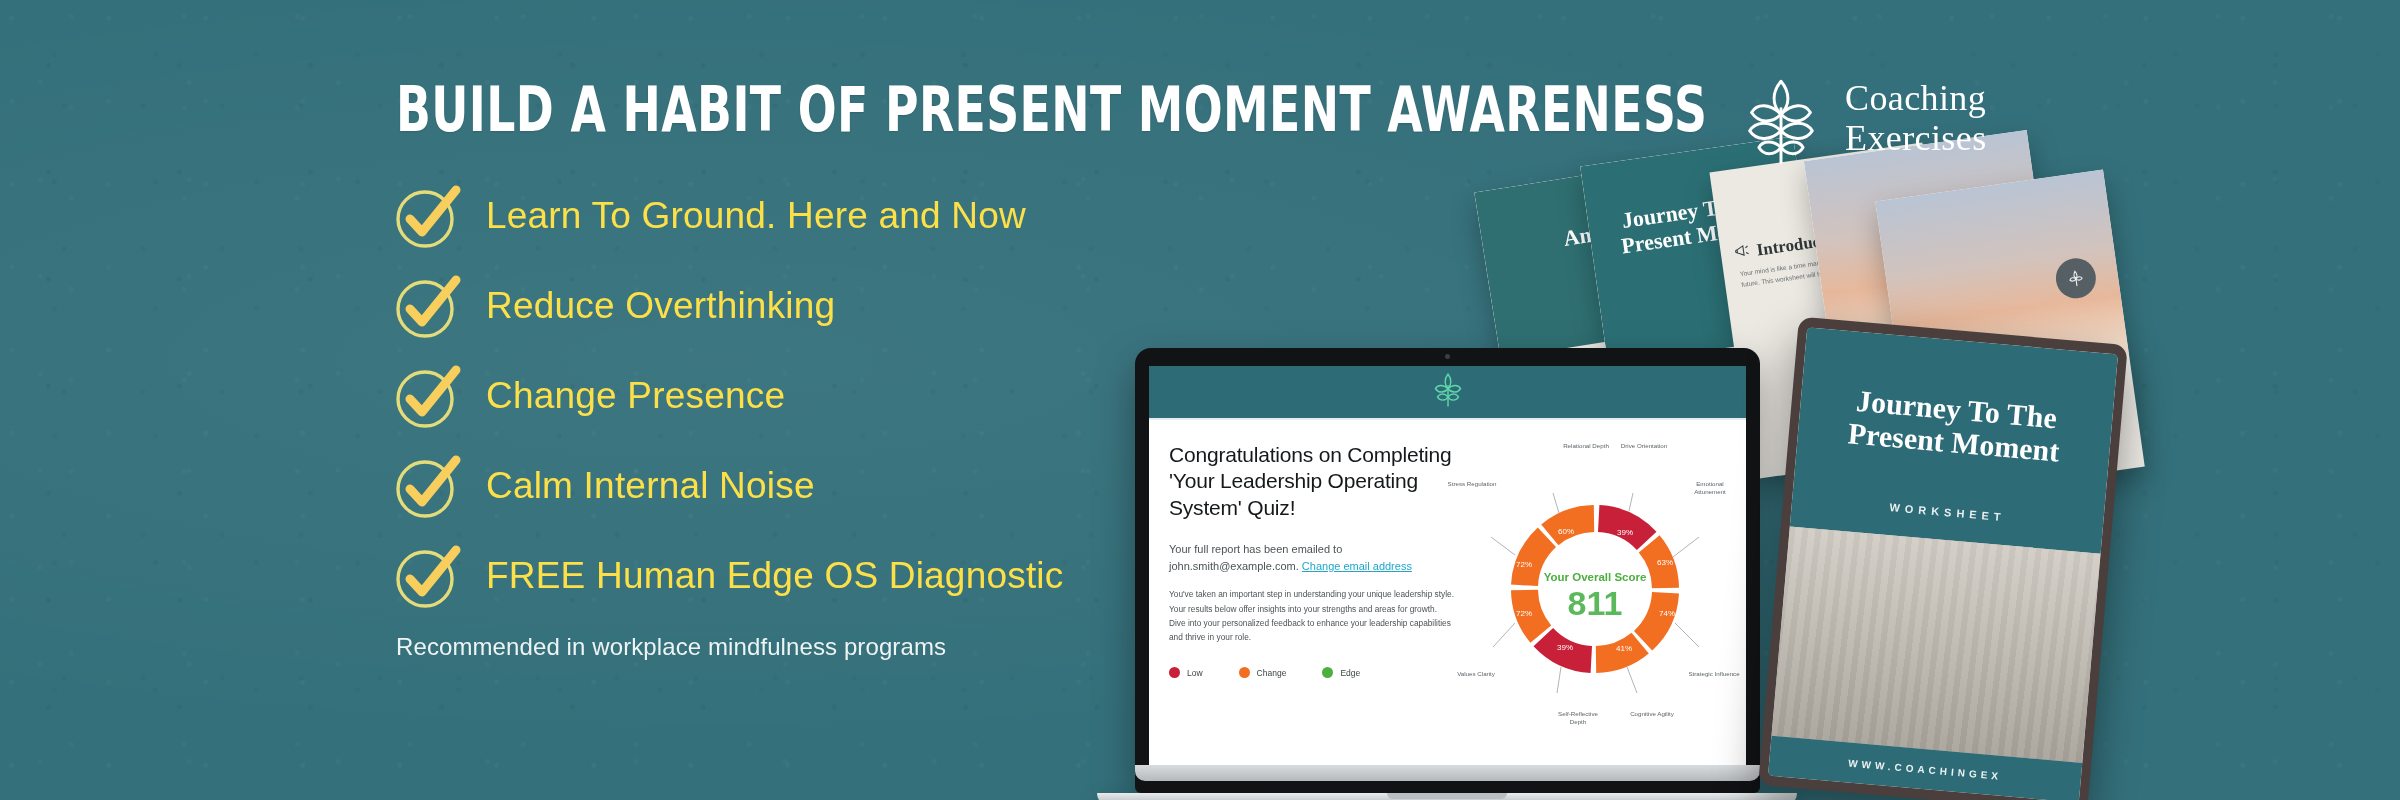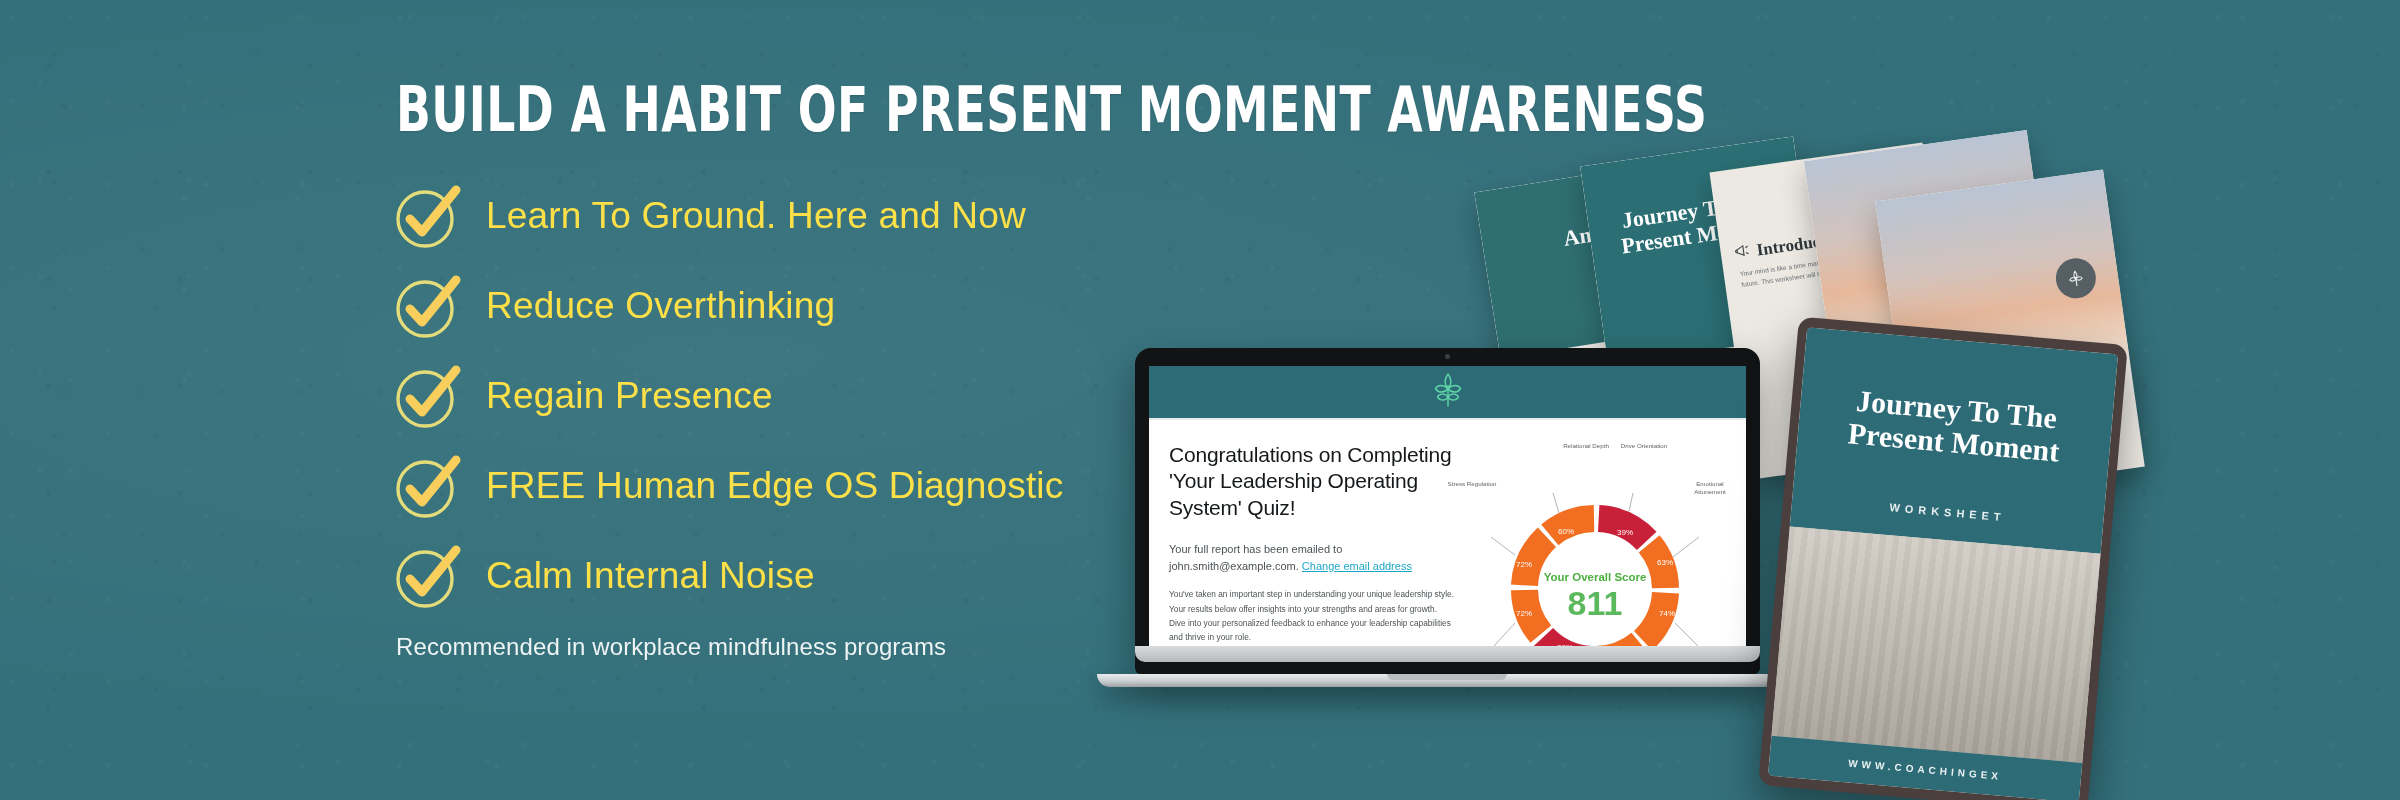--- a/index.html
+++ b/index.html
@@ -130,21 +130,21 @@
   }
 
   
   .laptop{ position:absolute; left:1135px; top:348px; width:625px; z-index:5; }
   .lid{
     background:#111315; border-radius:16px 16px 6px 6px;
     padding:18px 14px 12px 14px;
     box-shadow:0 18px 40px rgba(0,0,0,.35);
   }
   .cam{ width:5px;height:5px;border-radius:50%;background:#3a3f42;margin:-12px auto 7px; }
-  .screen{ background:#fff; height:280px; overflow:hidden; position:relative; }
+  .screen{ background:#fff; height:399px; overflow:hidden; position:relative; }
   .screen-top{
     height:54px; background:#2d6b77; display:flex; align-items:center; justify-content:center;
     border-bottom:2px solid #e6ebec;
   }
   .screen-body{ display:flex; padding:22px 20px 10px 20px; gap:10px; }
   .sb-left{ width:310px; }
   .quiz-title{
     font-size:21px; line-height:1.26; color:#15191b; font-weight:400; letter-spacing:-.2px;
   }
   .emailed{ margin-top:20px; font-size:11px; line-height:1.5; color:#4c5356; }
@@ -244,48 +244,66 @@
         <span class="bullet-label">Reduce Overthinking</span>
       </li>
 
       <li class="bullet">
         <span class="check-icon">
           <svg width="74" height="74" viewBox="0 0 74 74" fill="none">
             <circle cx="33" cy="40" r="27" stroke="#e4dc7a" stroke-width="3.4" fill="none"></circle>
             <path d="M18 40 L30 53 L64 11" stroke="#f8cf5c" stroke-width="9" stroke-linecap="round" stroke-linejoin="round" fill="none"></path>
           </svg>
         </span>
-        <span class="bullet-label">Regain Presence</span>
+        <span class="bullet-label">Change Presence</span>
       </li>
 
       <li class="bullet">
         <span class="check-icon">
           <svg width="74" height="74" viewBox="0 0 74 74" fill="none">
             <circle cx="33" cy="40" r="27" stroke="#e4dc7a" stroke-width="3.4" fill="none"></circle>
             <path d="M18 40 L30 53 L64 11" stroke="#f8cf5c" stroke-width="9" stroke-linecap="round" stroke-linejoin="round" fill="none"></path>
           </svg>
         </span>
-        <span class="bullet-label">FREE Human Edge OS Diagnostic</span>
+        <span class="bullet-label">Calm Internal Noise</span>
       </li>
 
       <li class="bullet">
         <span class="check-icon">
           <svg width="74" height="74" viewBox="0 0 74 74" fill="none">
             <circle cx="33" cy="40" r="27" stroke="#e4dc7a" stroke-width="3.4" fill="none"></circle>
             <path d="M18 40 L30 53 L64 11" stroke="#f8cf5c" stroke-width="9" stroke-linecap="round" stroke-linejoin="round" fill="none"></path>
           </svg>
         </span>
-        <span class="bullet-label">Calm Internal Noise</span>
+        <span class="bullet-label">FREE Human Edge OS Diagnostic</span>
       </li>
 
     </ul>
 
     <div class="note">Recommended in workplace mindfulness programs</div>
   </div>
 
+  <div class="logo">
+    <span class="logo-mark">
+      <svg viewBox="0 0 100 100" width="92" height="92" fill="none" stroke="#ffffff" stroke-width="3.2" stroke-linecap="round" stroke-linejoin="round">
+        <path d="M50 10 C40 22 40 36 50 46 C60 36 60 22 50 10Z"></path>
+        <path d="M50 46 C38 34 24 34 18 44 C26 56 40 56 50 46Z"></path>
+        <path d="M50 46 C62 34 76 34 82 44 C74 56 60 56 50 46Z"></path>
+        <path d="M50 64 C38 52 22 54 16 64 C24 76 40 74 50 64Z"></path>
+        <path d="M50 64 C62 52 78 54 84 64 C76 76 60 74 50 64Z"></path>
+        <path d="M50 82 C42 74 30 74 26 82 C32 92 44 90 50 82Z"></path>
+        <path d="M50 82 C58 74 70 74 74 82 C68 92 56 90 50 82Z"></path>
+        <path d="M50 40 L50 98"></path>
+      </svg>
+    </span>
+    <span class="logo-text">
+      <span>Coaching</span><br>
+      <span>Exercises</span>
+    </span>
+  </div>
 
   <div class="papers">
 
     <div class="sheet sheet-a">
       <div class="band"></div>
       <div class="sheet-title">An</div>
       <div class="sheet-sub">Learn to navigate the t in the present for m</div>
     </div>
 
     <div class="sheet sheet-b">

